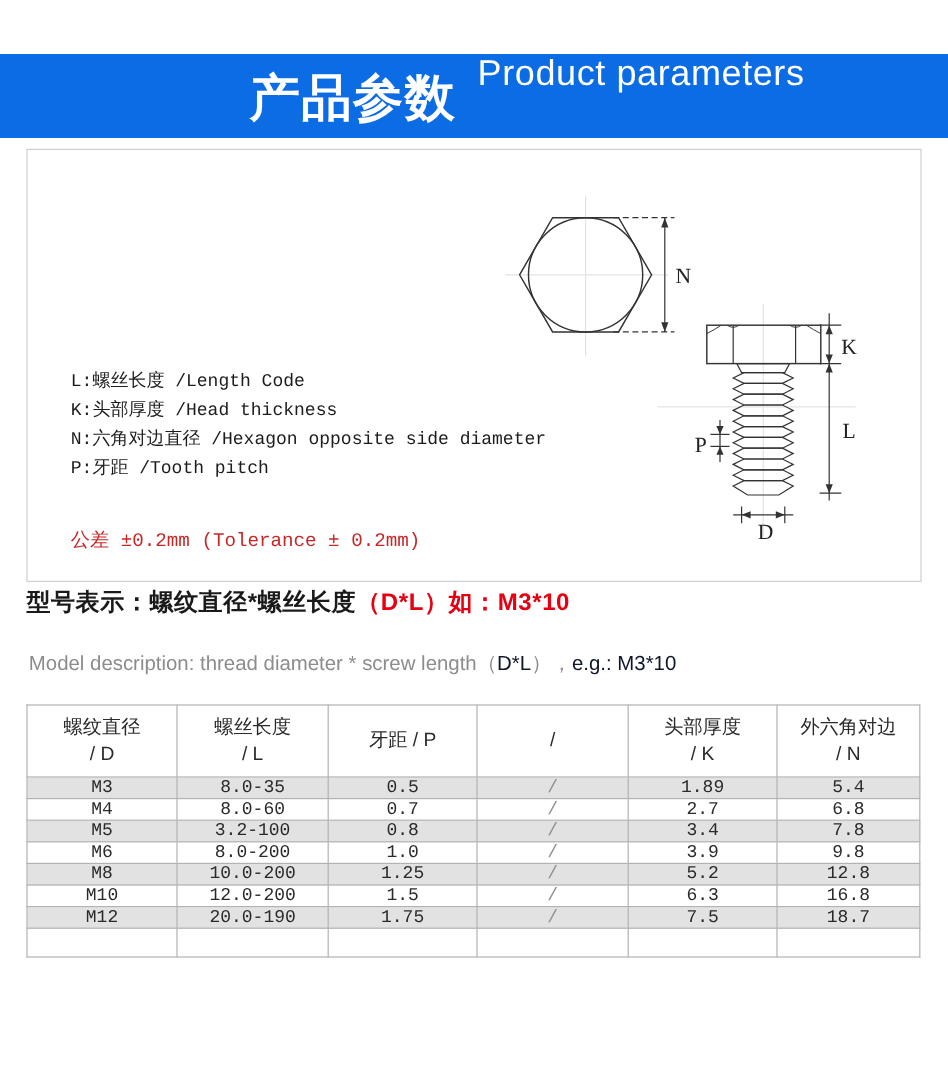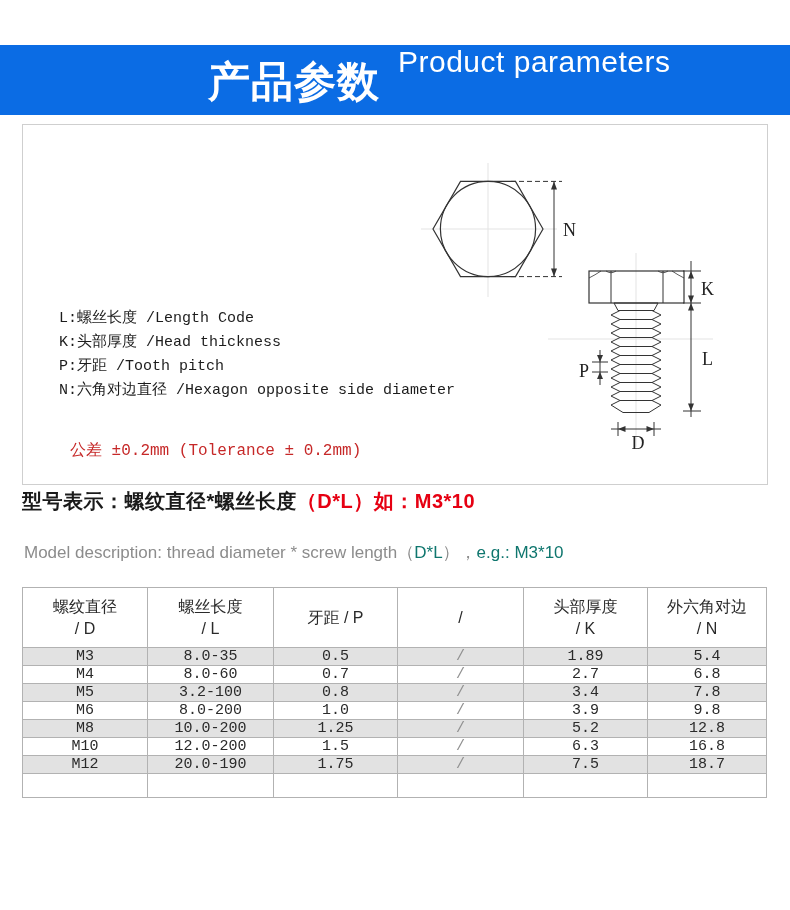--- a/index.html
+++ b/index.html
@@ -22,33 +22,33 @@
   }
   .diagram-box svg{position:absolute;left:0;top:0;}
   .legend{
     position:absolute;left:36px;top:182px;
     font-family:"Liberation Mono","DejaVu Sans Mono",monospace;
     font-size:15px;line-height:24px;color:#1c1c1c;
   }
   .tolerance{
     position:absolute;left:36px;top:315px;
     font-family:"Liberation Mono","DejaVu Sans Mono",monospace;
-    font-size:16px;color:#c62828;margin-left:11px;
+    font-size:16px;color:#c62828;
   }
   
   .model-zh{
     position:absolute;left:22px;top:488px;
     font-size:20px;font-weight:bold;color:#1a1a1a;letter-spacing:0.5px;
   }
   .model-zh .red{color:#e60012;}
   .model-en{
     position:absolute;left:24px;top:541px;
     font-size:17px;color:#8c8c8c;
   }
-  .model-en .softred{color:#0f766e;}
+  .model-en .softred{color:#0f172a;}
   
   table.spec{
     position:absolute;left:22px;top:587px;width:744px;
     border-collapse:collapse;table-layout:fixed;
   }
   table.spec th,table.spec td{
     border:1px solid #b2b2b2;text-align:center;vertical-align:middle;padding:0;
   }
   table.spec thead tr{height:60px;}
   table.spec th{
@@ -158,22 +158,22 @@
     <g fill="#333">
       <polygon points="595,304 602.5,301 602.5,307"></polygon>
       <polygon points="631,304 623.5,301 623.5,307"></polygon>
     </g>
     <text class="dimtext" x="615" y="324" text-anchor="middle">D</text>
   </svg>
 
   <div class="legend">
     <div>L:螺丝长度 /Length Code</div>
     <div>K:头部厚度 /Head thickness</div>
+    <div>N:六角对边直径 /Hexagon opposite side diameter</div>
     <div>P:牙距 /Tooth pitch</div>
-    <div>N:六角对边直径 /Hexagon opposite side diameter</div>
   </div>
   <div class="tolerance">公差 ±0.2mm (Tolerance ± 0.2mm)</div>
 </div>
 
 <div class="model-zh">
   <span>型号表示：螺纹直径*螺丝长度</span><span class="red">（D*L）如：M3*10</span>
 </div>
 <div class="model-en">
   <span>Model description:  thread diameter * screw length</span><span>（</span><span class="softred">D*L</span><span>）</span><span>，</span><span class="softred">e.g.: M3*10</span>
 </div>

